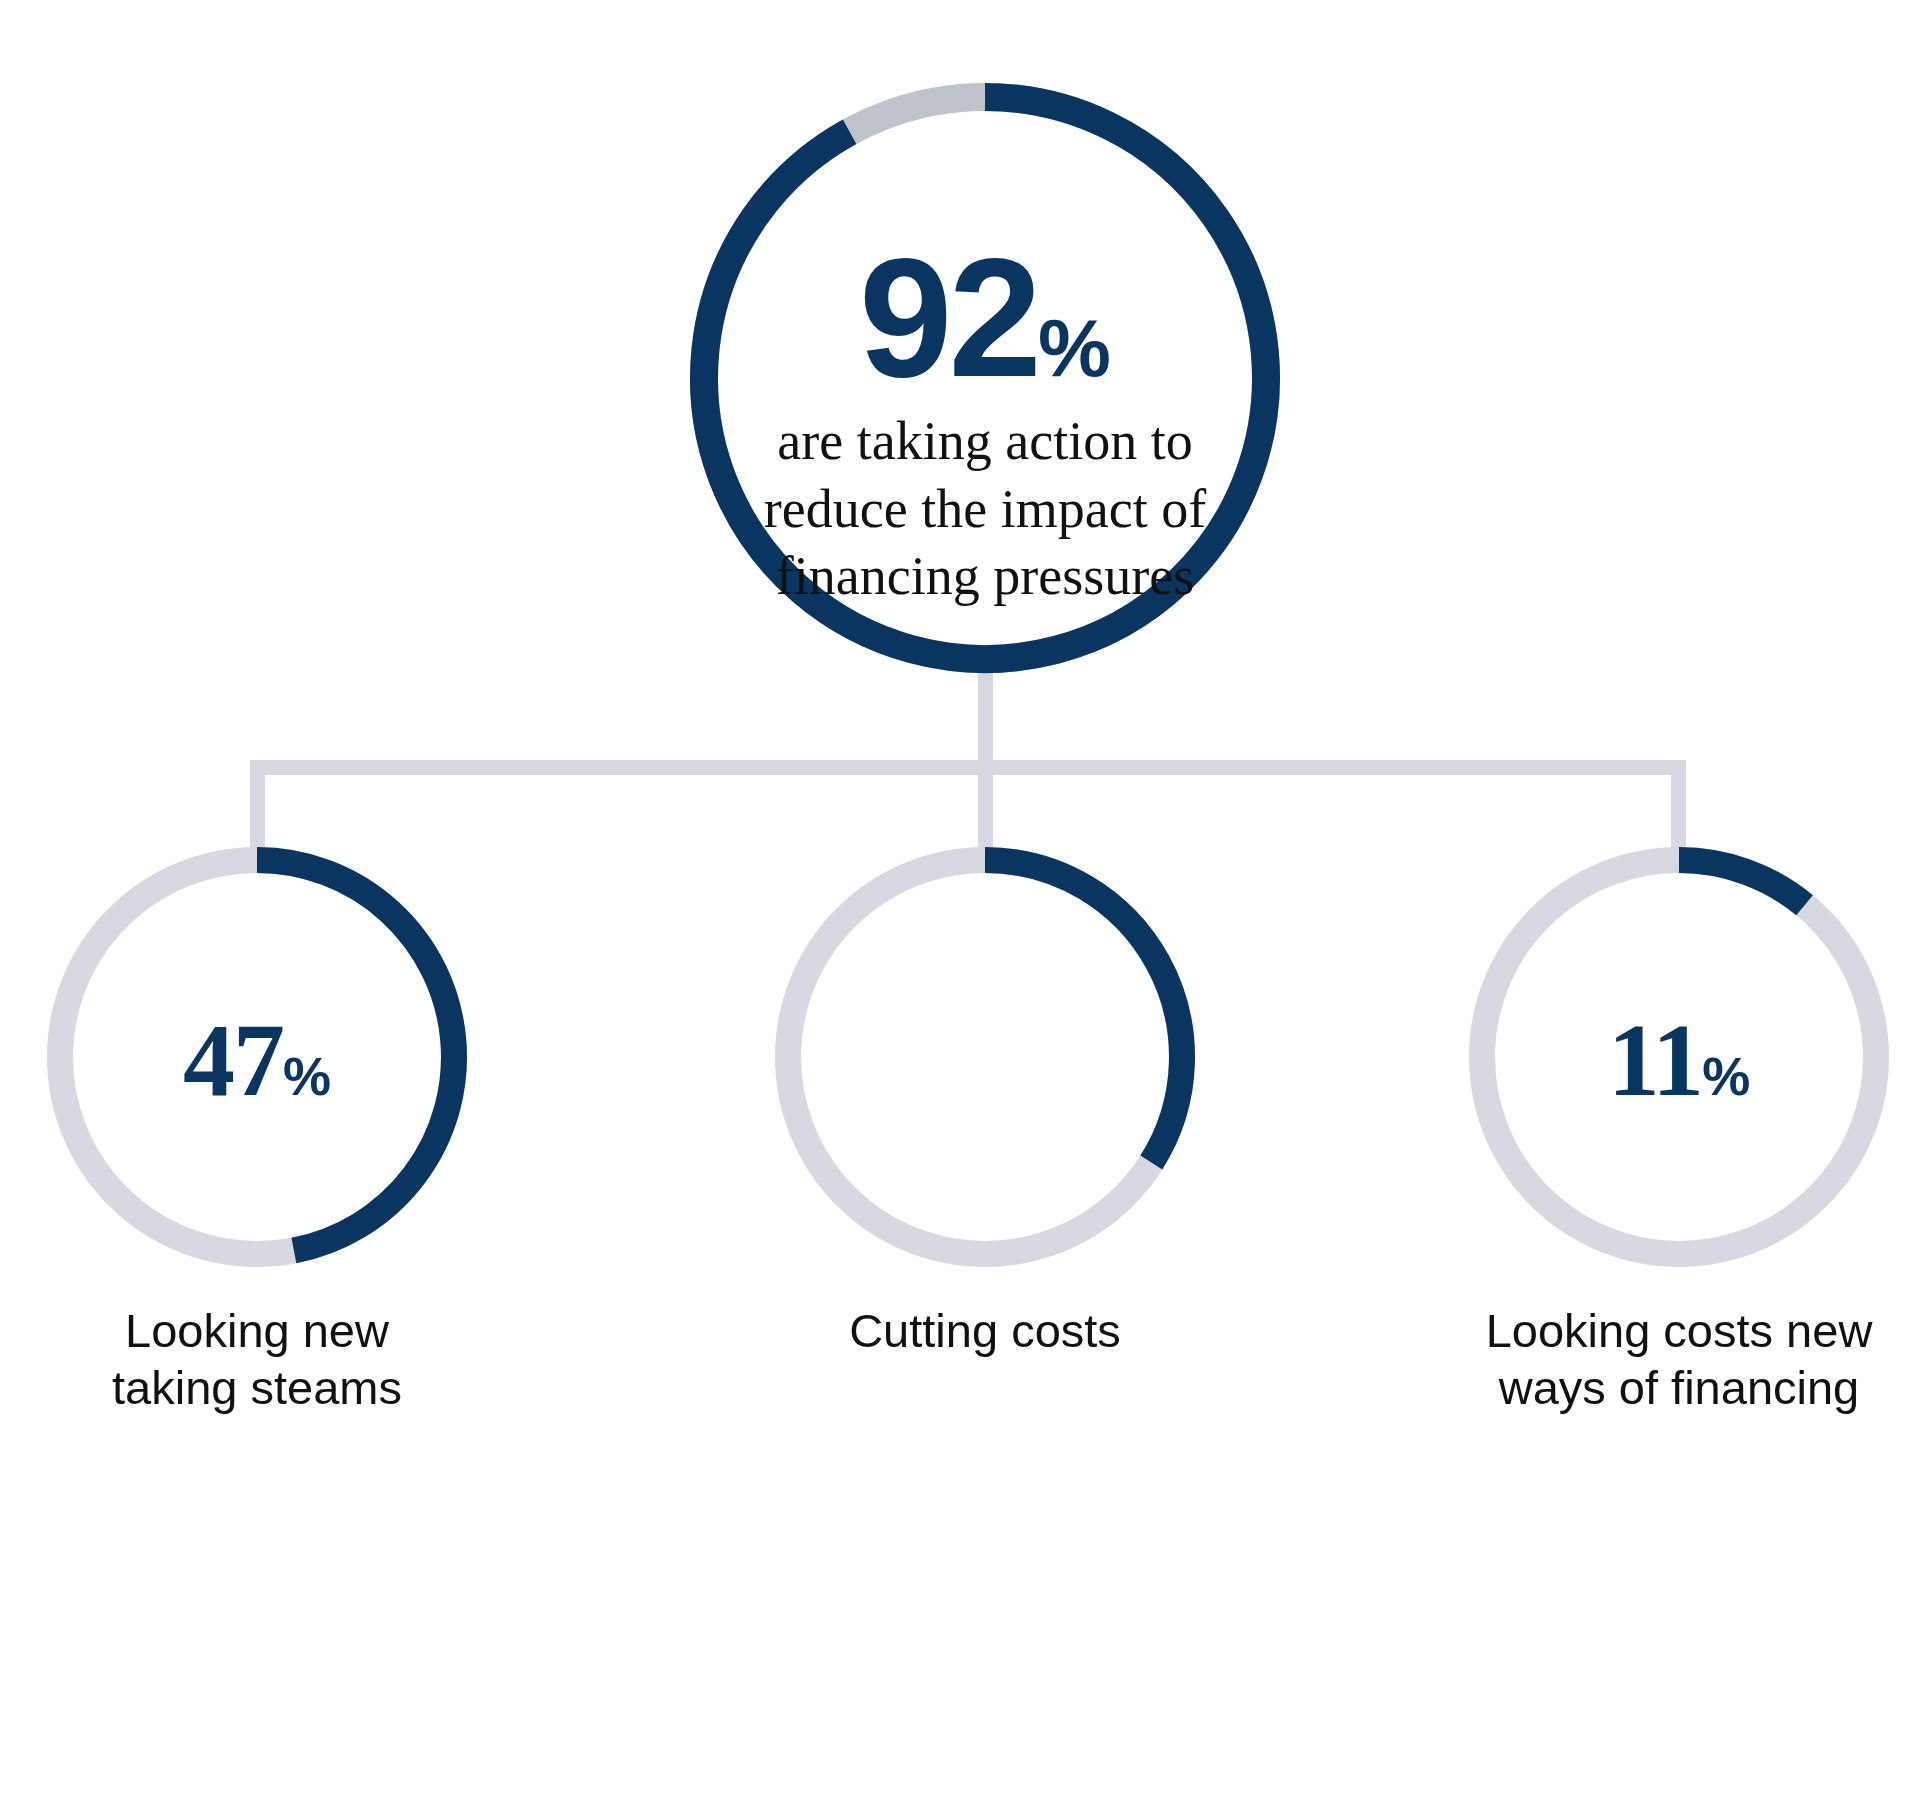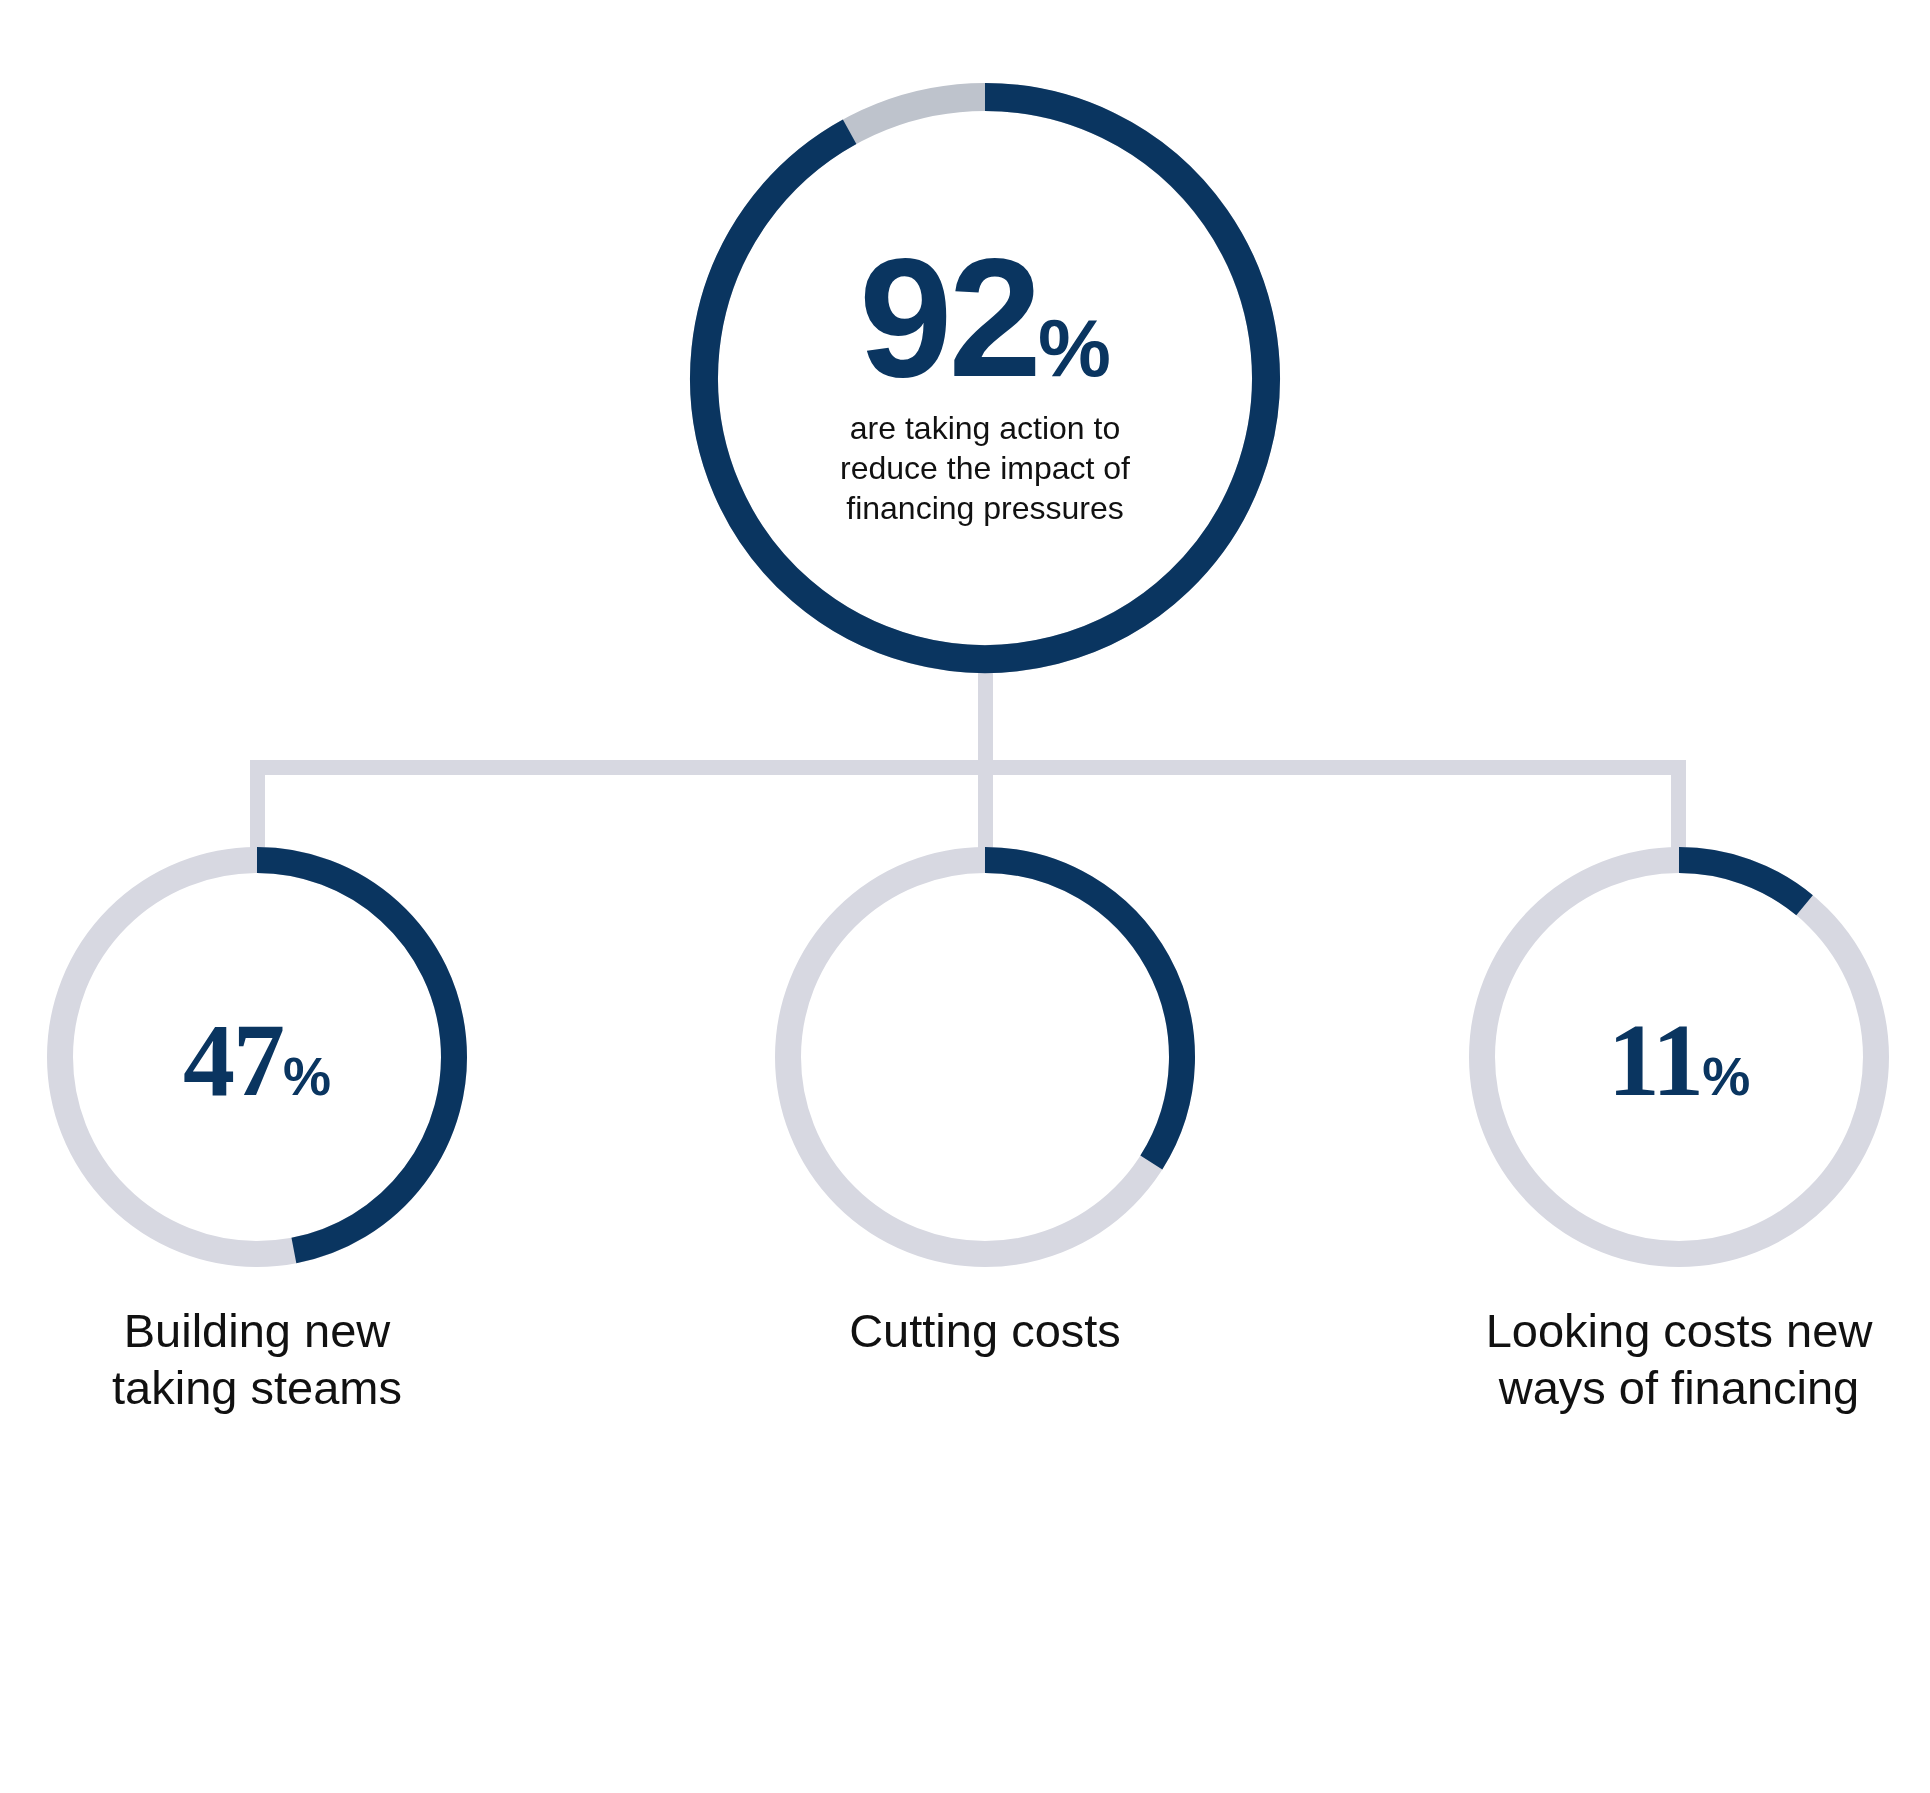--- a/index.html
+++ b/index.html
@@ -50,22 +50,22 @@
     font-weight: bold;
     color: #0a3560;
     vertical-align: baseline;
   }
   .hero-sub {
     position: absolute;
     left: 495px;
     top: 398px;
     width: 590px;
     text-align: center;
-    font-family: Liberation Sans, sans-serif;
-    font-size: 32px;
+    font-family: Liberation Serif, serif;
+    font-size: 54px;
     font-weight: normal;
     line-height: 1.25;
     color: #111111;
   }
   .hero-sub span { display: block; }
 
   
   .sm-pct-wrap {
     position: absolute;
     top: 1005px;
@@ -155,21 +155,21 @@
   <div class="hero-sub" style="left:690px; top:408px; width:590px;">
     <span>are taking action to</span>
     <span>reduce the impact of</span>
     <span>financing pressures</span>
   </div>
 
   <div class="sm-pct-wrap" style="left:47px; top:1000px; width:420px;">
     <span class="sm-pct-num">47</span><span class="sm-pct-sym">%</span>
   </div>
   <div class="caption" style="left:17px; top:1302px; width:480px;">
-    <span>Building new</span>
+    <span>Looking new</span>
     <span>taking steams</span>
   </div>
 
   <div class="caption" style="left:745px; top:1302px; width:480px;">
     <span>Cutting costs</span>
   </div>
 
   <div class="sm-pct-wrap" style="left:1469px; top:1000px; width:420px;">
     <span class="sm-pct-num">11</span><span class="sm-pct-sym">%</span>
   </div>

